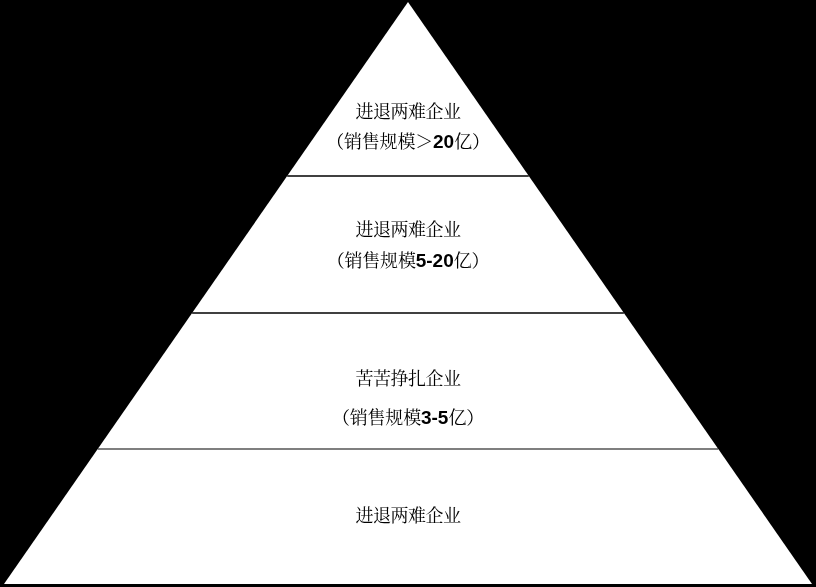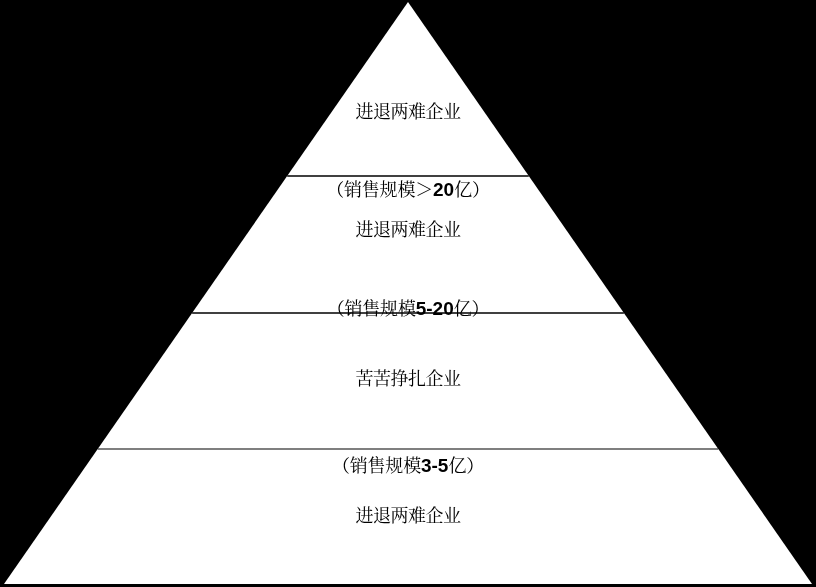--- a/index.html
+++ b/index.html
@@ -26,21 +26,20 @@
     transform: translate(-50%, -50%);
     white-space: nowrap;
     color: #000000;
     font-size: 18px;
     letter-spacing: -0.5px;
     line-height: 1;
     font-family: "Liberation Serif", "Noto Serif CJK SC", serif;
   }
   .tier-label.scale {
     letter-spacing: -0.2px;
-    margin-top: 48px;
   }
   .tier-label .num {
     font-family: "Liberation Sans", sans-serif;
     font-weight: 700;
     font-size: 19px;
     letter-spacing: 0;
   }
 </style>
 </head>
 <body>

